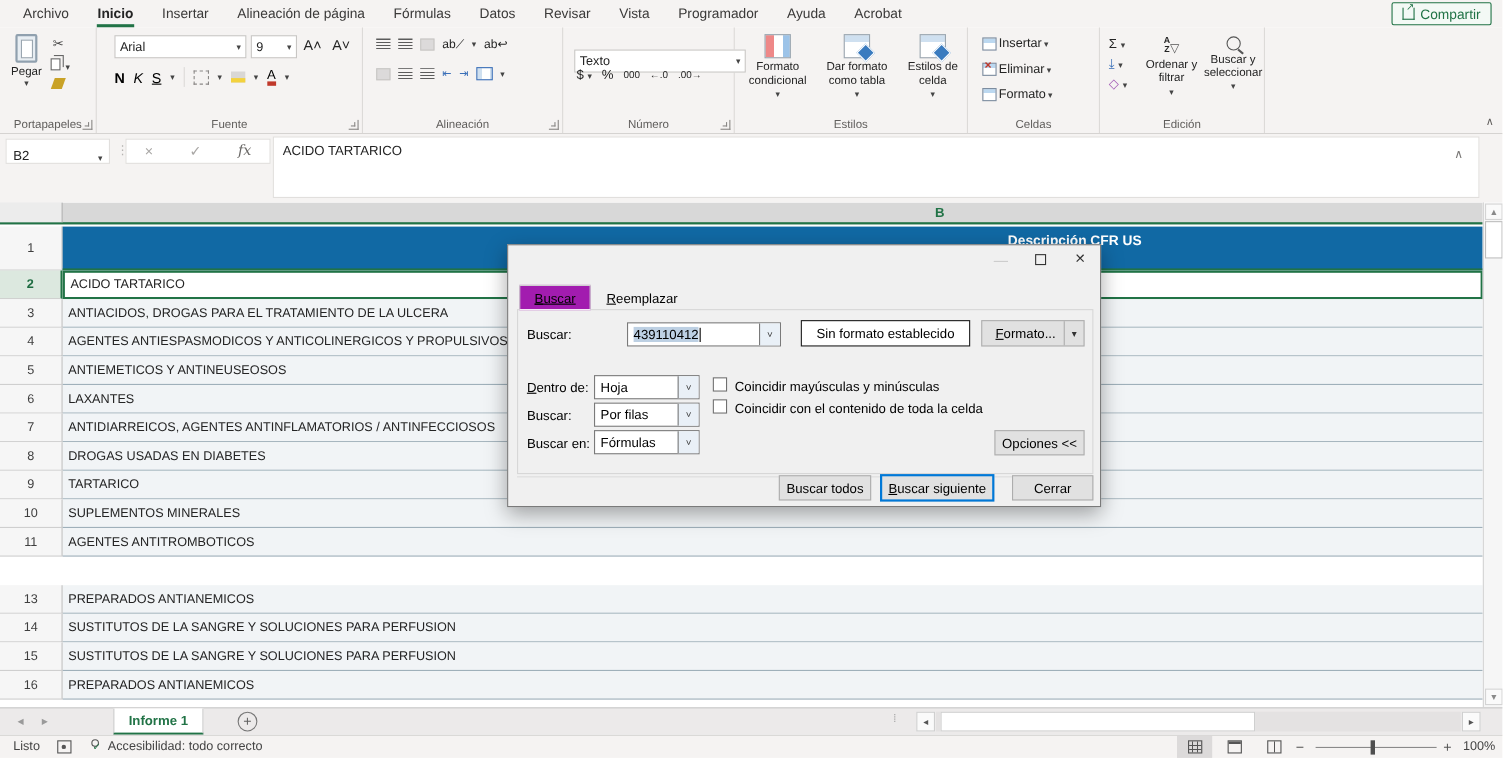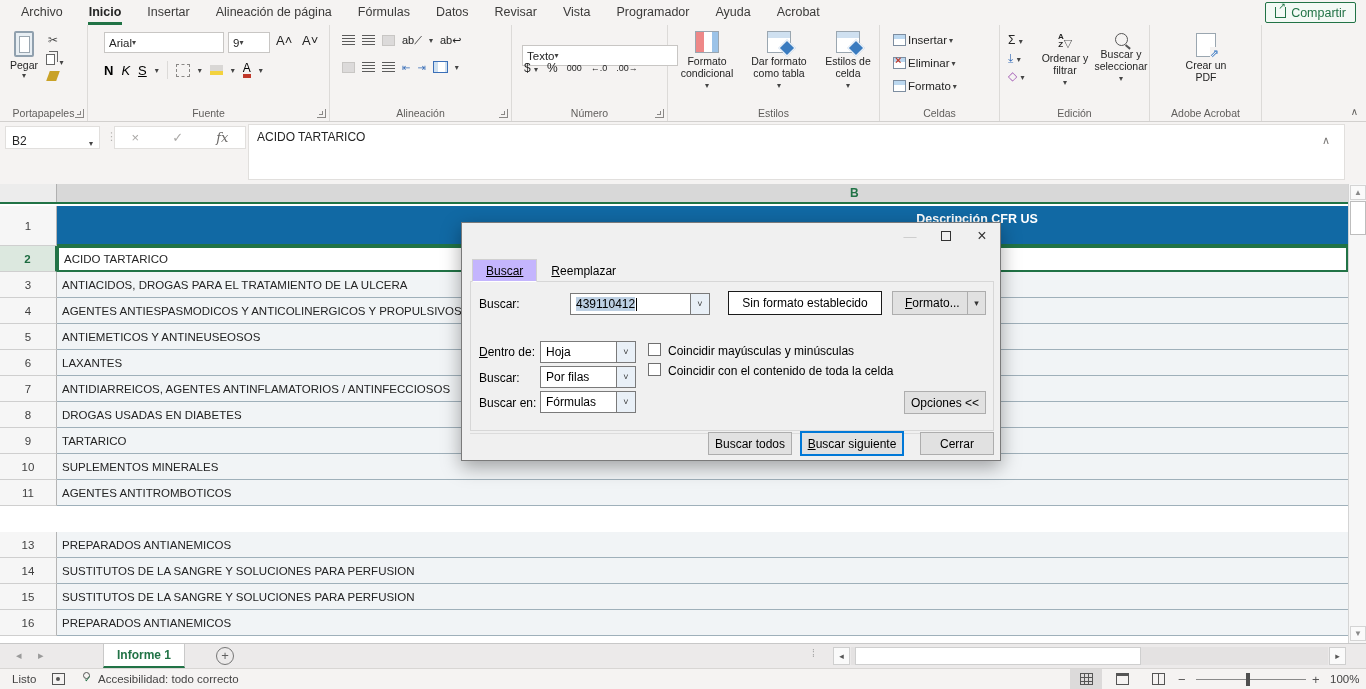--- a/index.html
+++ b/index.html
@@ -15,21 +15,21 @@
   .share-ico::after { content:"↗"; position:absolute; top:-6px; left:2px; font-size:9px; }
 
   
   .ribbon { position:absolute; top:25px; left:0; width:1366px; height:97px; background:#f5f3f2; border-bottom:1px solid #d2d0ce; display:flex; }
   .group { position:relative; height:96px; border-right:1px solid #dcdad8; flex:0 0 auto; }
   .glabel { position:absolute; bottom:2px; left:0; right:0; text-align:center; font-size:10.5px; color:#605e5c; }
   .launcher { position:absolute; bottom:3px; right:3px; width:9px; height:9px; border-right:1px solid #8a8886; border-bottom:1px solid #8a8886; }
   .launcher::after { content:""; position:absolute; right:2px; bottom:2px; width:3px; height:3px; border-right:1px solid #8a8886; border-bottom:1px solid #8a8886; }
   .dd { font-size:8px; color:#444; }
   .small-ico { font-size:12px; color:#444; }
-  .combo { background:#fff; border:1px solid #c8c6c4; height:21px; display:flex; align-items:center; font-size:11.5px; color:#242424; padding:0 4px; }
+  .combo { background:#fff; border:1px solid #c8c6c4; height:21px; display:flex; align-items:center; font-size:11.5px; color:#242424; padding:0 4px; justify-content:space-between; }
   .btnicon { display:flex; align-items:center; gap:2px; padding:1px 3px; color:#242424; font-size:13px; }
   .lines { width:13px; height:11px; background:repeating-linear-gradient(#5b5b5b 0 1px, transparent 1px 3px); display:inline-block; }
   .sel { background:#dcdada; border:1px solid #c8c6c4; }
   .grid-ico { width:24px; height:22px; border:1px solid #9aa6b0; background:linear-gradient(#cfe0f0 0 6px, #fff 6px); position:relative; }
   .grid-ico::after { content:""; position:absolute; right:-3px; bottom:-2px; width:10px; height:10px; background:#3a7bbf; transform:rotate(45deg); border:1px solid #fff; }
   .fc-ico { width:24px; height:22px; border:1px solid #9aa6b0; background:linear-gradient(90deg,#e88 0 8px,#fff 8px 16px,#9cc3e8 16px); }
   .cell-ico { width:13px; height:12px; border:1px solid #7d8da0; background:linear-gradient(#bcd8f0 0 4px,#fff 4px); position:relative; flex:0 0 auto; }
   .cell-ico.red::after { content:"×"; position:absolute; top:-4px; left:1px; color:#c0392b; font-size:11px; font-weight:bold; }
   .bigbtn { display:flex; flex-direction:column; align-items:center; font-size:10.5px; color:#242424; text-align:center; line-height:1.15; gap:2px; }
   .pdf-ico { width:20px; height:24px; border:1px solid #9aa6b0; background:#fff; position:relative; }
@@ -107,21 +107,21 @@
 
   
   .dialog { position:absolute; left:461px; top:222px; width:540px; height:239px; background:#f0f0f0; border:1px solid #7a7a7a; box-shadow:0 6px 18px rgba(0,0,0,.35); z-index:50; font-size:12px; color:#000; }
   .dtitle { position:absolute; top:0; left:0; right:0; height:26px; background:#fff; display:flex; align-items:center; padding-left:10px; }
   .dctrls { position:absolute; right:0; top:0; height:26px; display:flex; }
   .dctrl { width:36px; height:26px; display:flex; align-items:center; justify-content:center; font-size:13px; color:#333; }
   .dctrl.min { color:#c9c9c9; }
   .maxbox { width:10px; height:10px; border:1.5px solid #333; display:inline-block; }
   .dtabs { position:absolute; top:36px; left:10px; display:flex; }
   .dtab { height:23px; padding:4px 13px 0; border:1px solid transparent; color:#000; }
-  .dtab.active { background:#c4b5fd; border-color:#d0d0d0; border-bottom-color:#fff; z-index:2;text-decoration:underline; }
+  .dtab.active { background:#a21caf; border-color:#d0d0d0; border-bottom-color:#fff; z-index:2;text-decoration:underline; }
   .dpanel { position:absolute; top:58px; left:8px; width:524px; height:150px; border:1px solid #d7d7d7; background:#f0f0f0; }
   .dlabel { position:absolute; font-size:12px; }
   .u1 { display:inline-block; }
   .u1::first-letter { text-decoration:underline; }
   .dcombo { position:absolute; height:22px; background:#fff; border:1px solid #7a7a7a; display:flex; align-items:center; }
   .dcombo .val { flex:1; padding:0 5px; white-space:nowrap; overflow:hidden; }
   .dcombo .cbtn { width:19px; height:100%; border-left:1px solid #7a7a7a; background:#e9f0f7; color:#333; font-size:9px; display:flex; align-items:center; justify-content:center; }
   .hl { background:#bdd0e3; }
   .caret { display:inline-block; width:1px; height:13px; background:#000; vertical-align:middle; margin-left:1px; }
   .noformat { position:absolute; left:266px; top:68px; width:154px; height:24px; background:#fff; border:1px solid #1a1a1a; display:flex; align-items:center; justify-content:center; }
@@ -286,27 +286,20 @@
       <span class="dd">▾</span>
     </div>
     <div class="bigbtn" style="position:absolute;left:94px;top:8px;width:54px">
       <span class="mag"></span>
       <span>Buscar y seleccionar</span>
       <span class="dd">▾</span>
     </div>
     <div class="glabel">Edición</div>
   </div>
 
-  <div class="group" style="width:112px">
-    <div class="bigbtn" style="position:absolute;left:30px;top:8px;width:52px">
-      <span class="pdf-ico"></span>
-      <span>Crear un PDF</span>
-    </div>
-    <div class="glabel">Adobe Acrobat</div>
-  </div>
 
   <div style="position:absolute;right:8px;bottom:4px;color:#605e5c;font-size:10px">∧</div>
 </div>
 
 <div class="fbar">
   <div class="namebox">
     <span>B2</span>
     <span class="dd">▾</span>
   </div>
   <div class="fdots">⋮</div>

